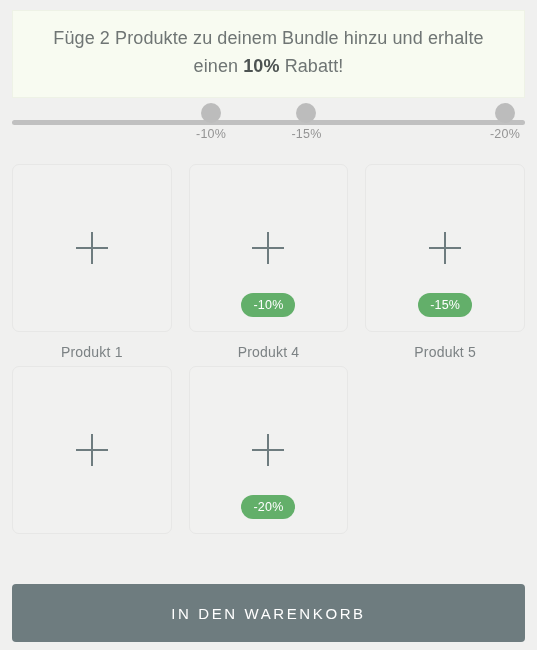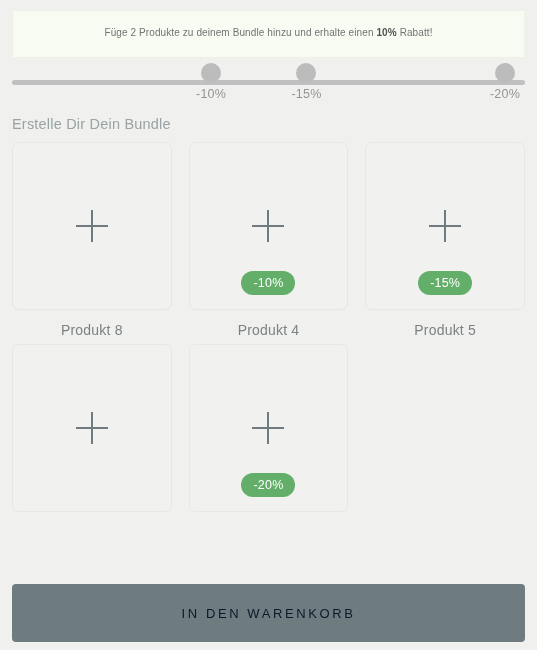--- a/index.html
+++ b/index.html
@@ -23,21 +23,21 @@
 
   
   .promo-banner {
     margin-top: 10px;
     background: #f8fbf1;
     border: 1px solid #eef2e6;
     box-sizing: border-box;
     padding: 14px 26px 16px;
     text-align: center;
     color: #6f7574;
-    font-size: 10px;
+    font-size: 18px;
     line-height: 1.55;
     letter-spacing: .1px;
   }
   .promo-banner .strong {
     font-weight: bold;
     color: #4d5352;
   }
 
   
   .slider-wrap {
@@ -154,23 +154,23 @@
   
   .cta-button {
     position: absolute;
     left: 12px;
     right: 12px;
     bottom: 18px;
     height: 58px;
     border: none;
     border-radius: 4px;
     background: #6e7c7f;
-    color: #0f172a;
+    color: #ffffff;
     font-family: "Liberation Sans", sans-serif;
-    font-size: 13px;
+    font-size: 15px;
     letter-spacing: 2.6px;
     cursor: pointer;
   }
 </style>
 </head>
 <body>
 
 <div class="app">
 
   <div class="promo-banner">
@@ -186,29 +186,28 @@
     <div class="slider-stop" id="stop-1" style="left: 57.4%;">
       <div class="slider-knob"></div>
       <div class="slider-label">-15%</div>
     </div>
     <div class="slider-stop" id="stop-2" style="left: 96.1%;">
       <div class="slider-knob"></div>
       <div class="slider-label">-20%</div>
     </div>
   </div>
 
-  <div class="section-title">Erstelle Dir Dein Bundle</div>
 
   <div class="product-grid">
 
     <div class="product-cell">
       <div class="product-tile">
         <div class="plus-icon"></div>
       </div>
-      <div class="product-name">Produkt 8</div>
+      <div class="product-name">Produkt 1</div>
     </div>
 
     <div class="product-cell">
       <div class="product-tile">
         <div class="plus-icon"></div>
         <div class="discount-badge">-10%</div>
       </div>
       <div class="product-name">Produkt 4</div>
     </div>
 

